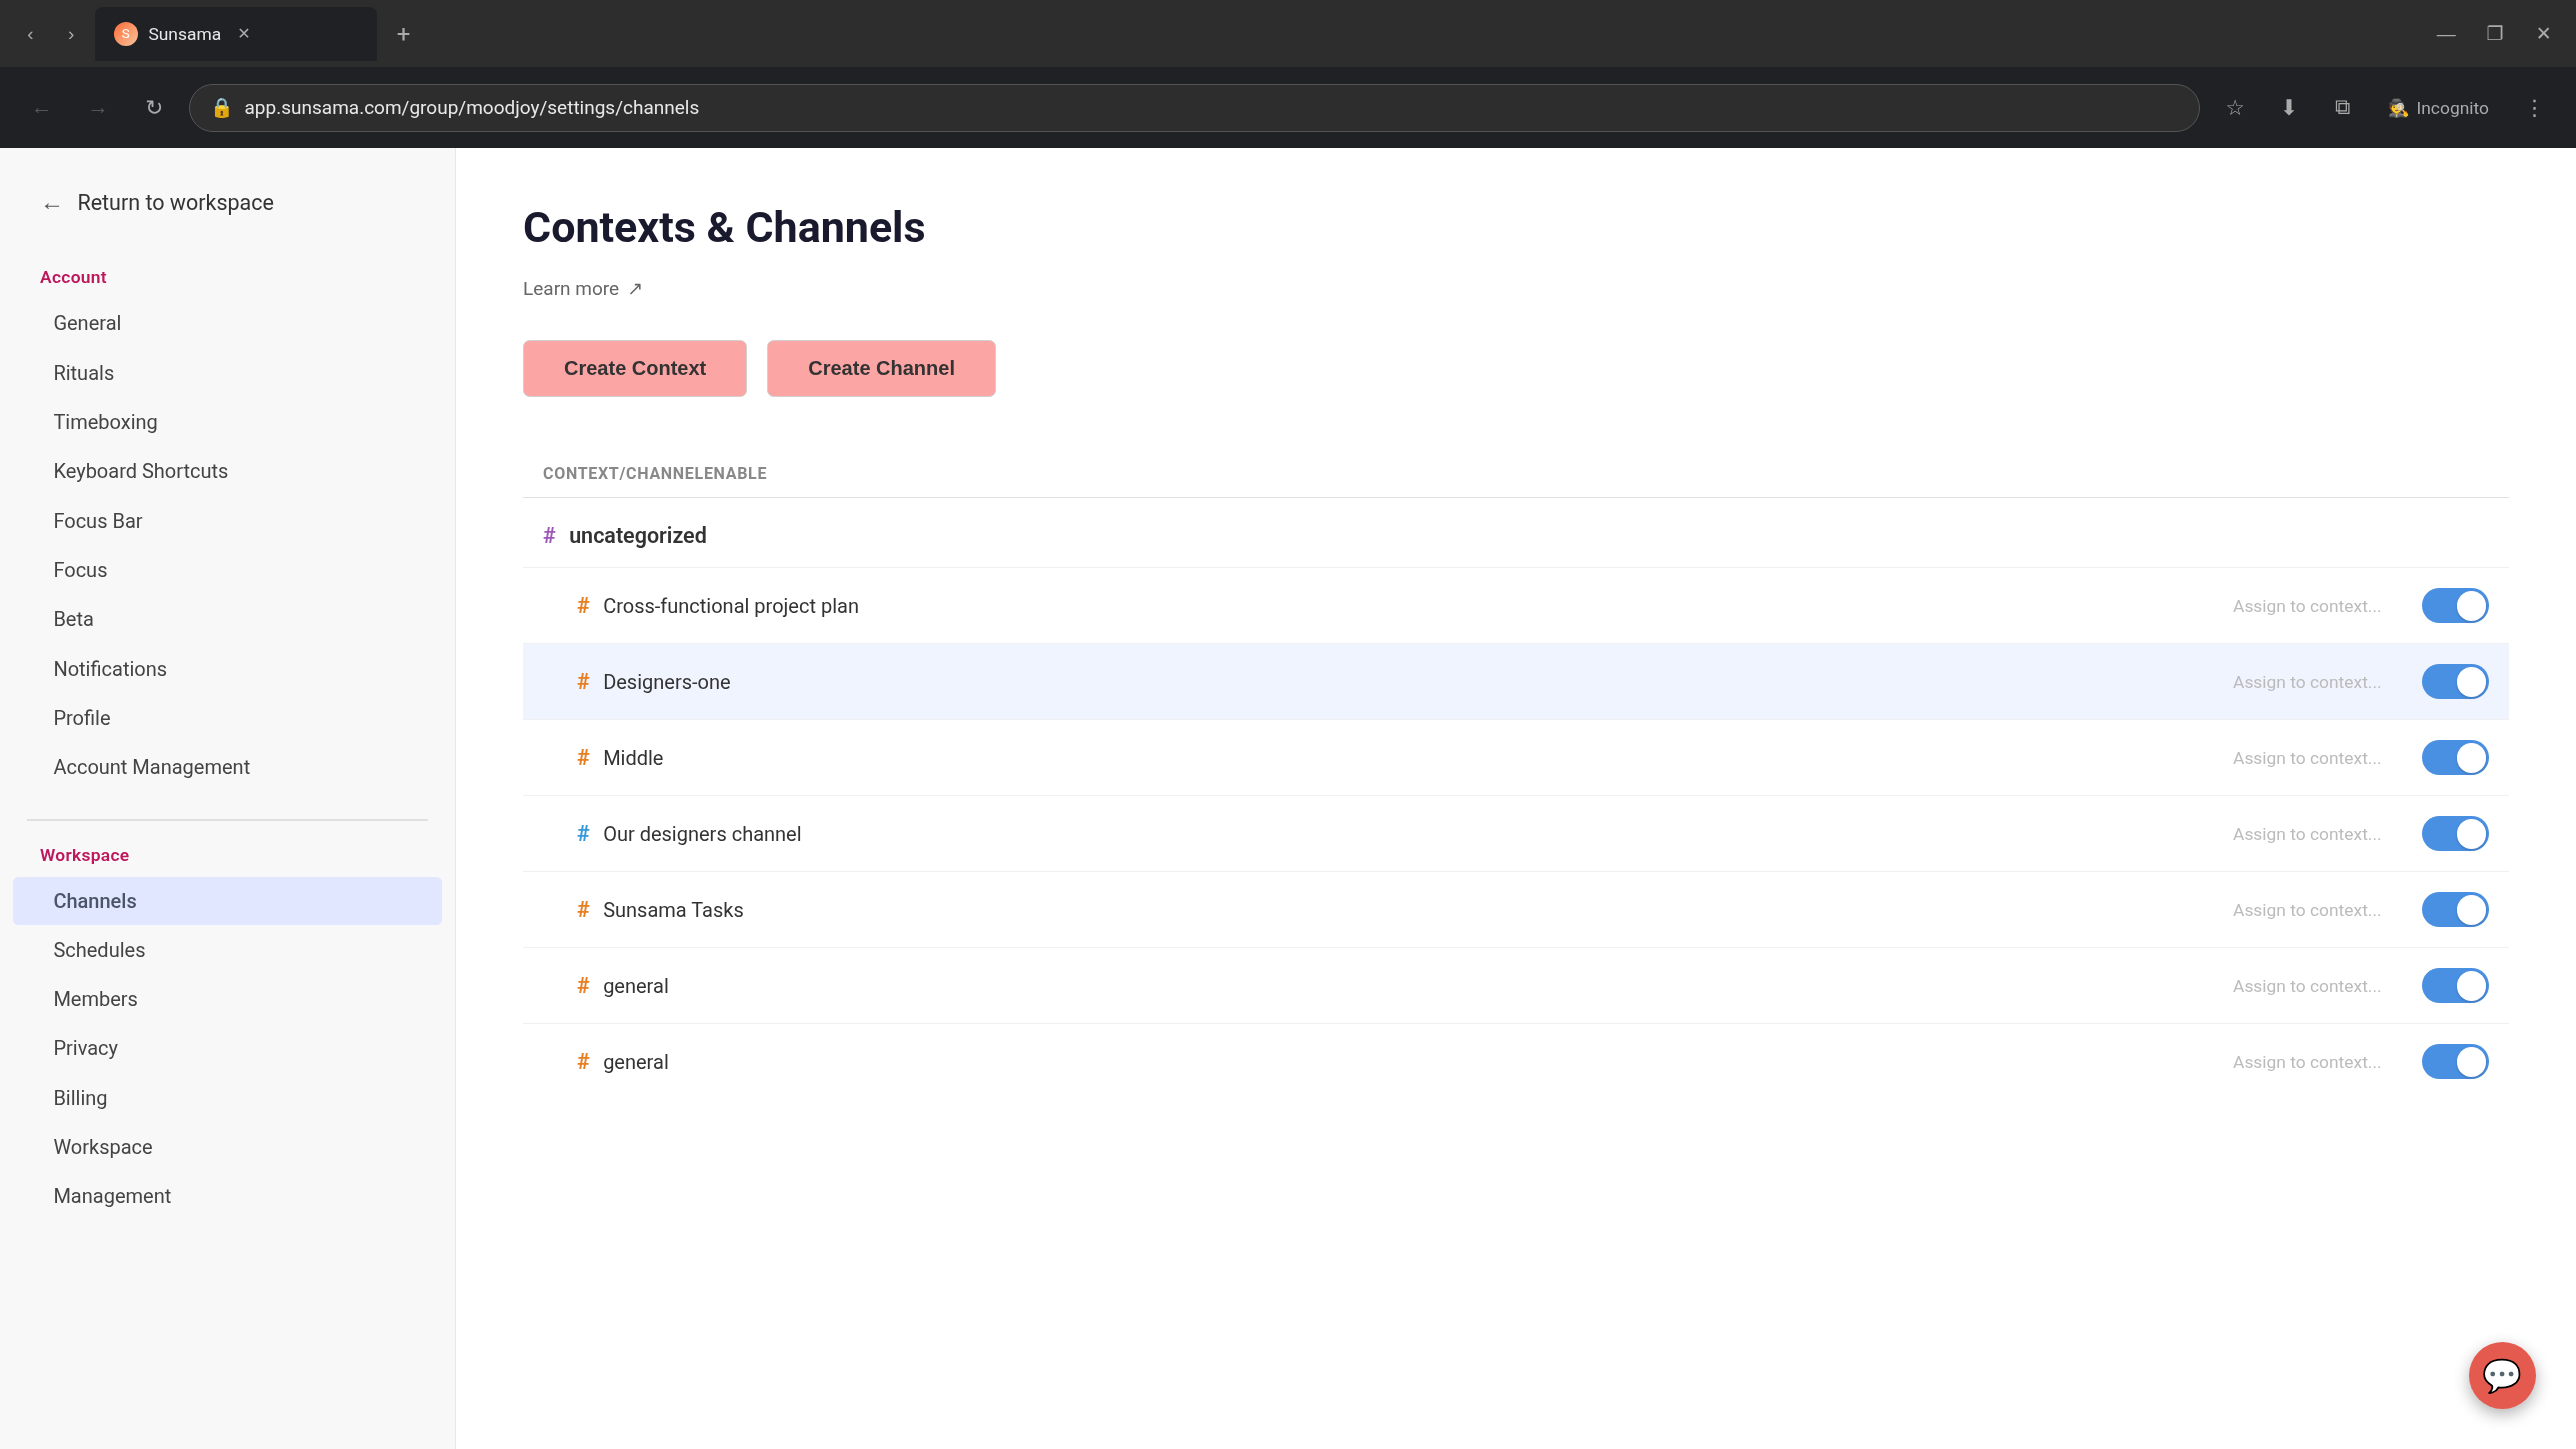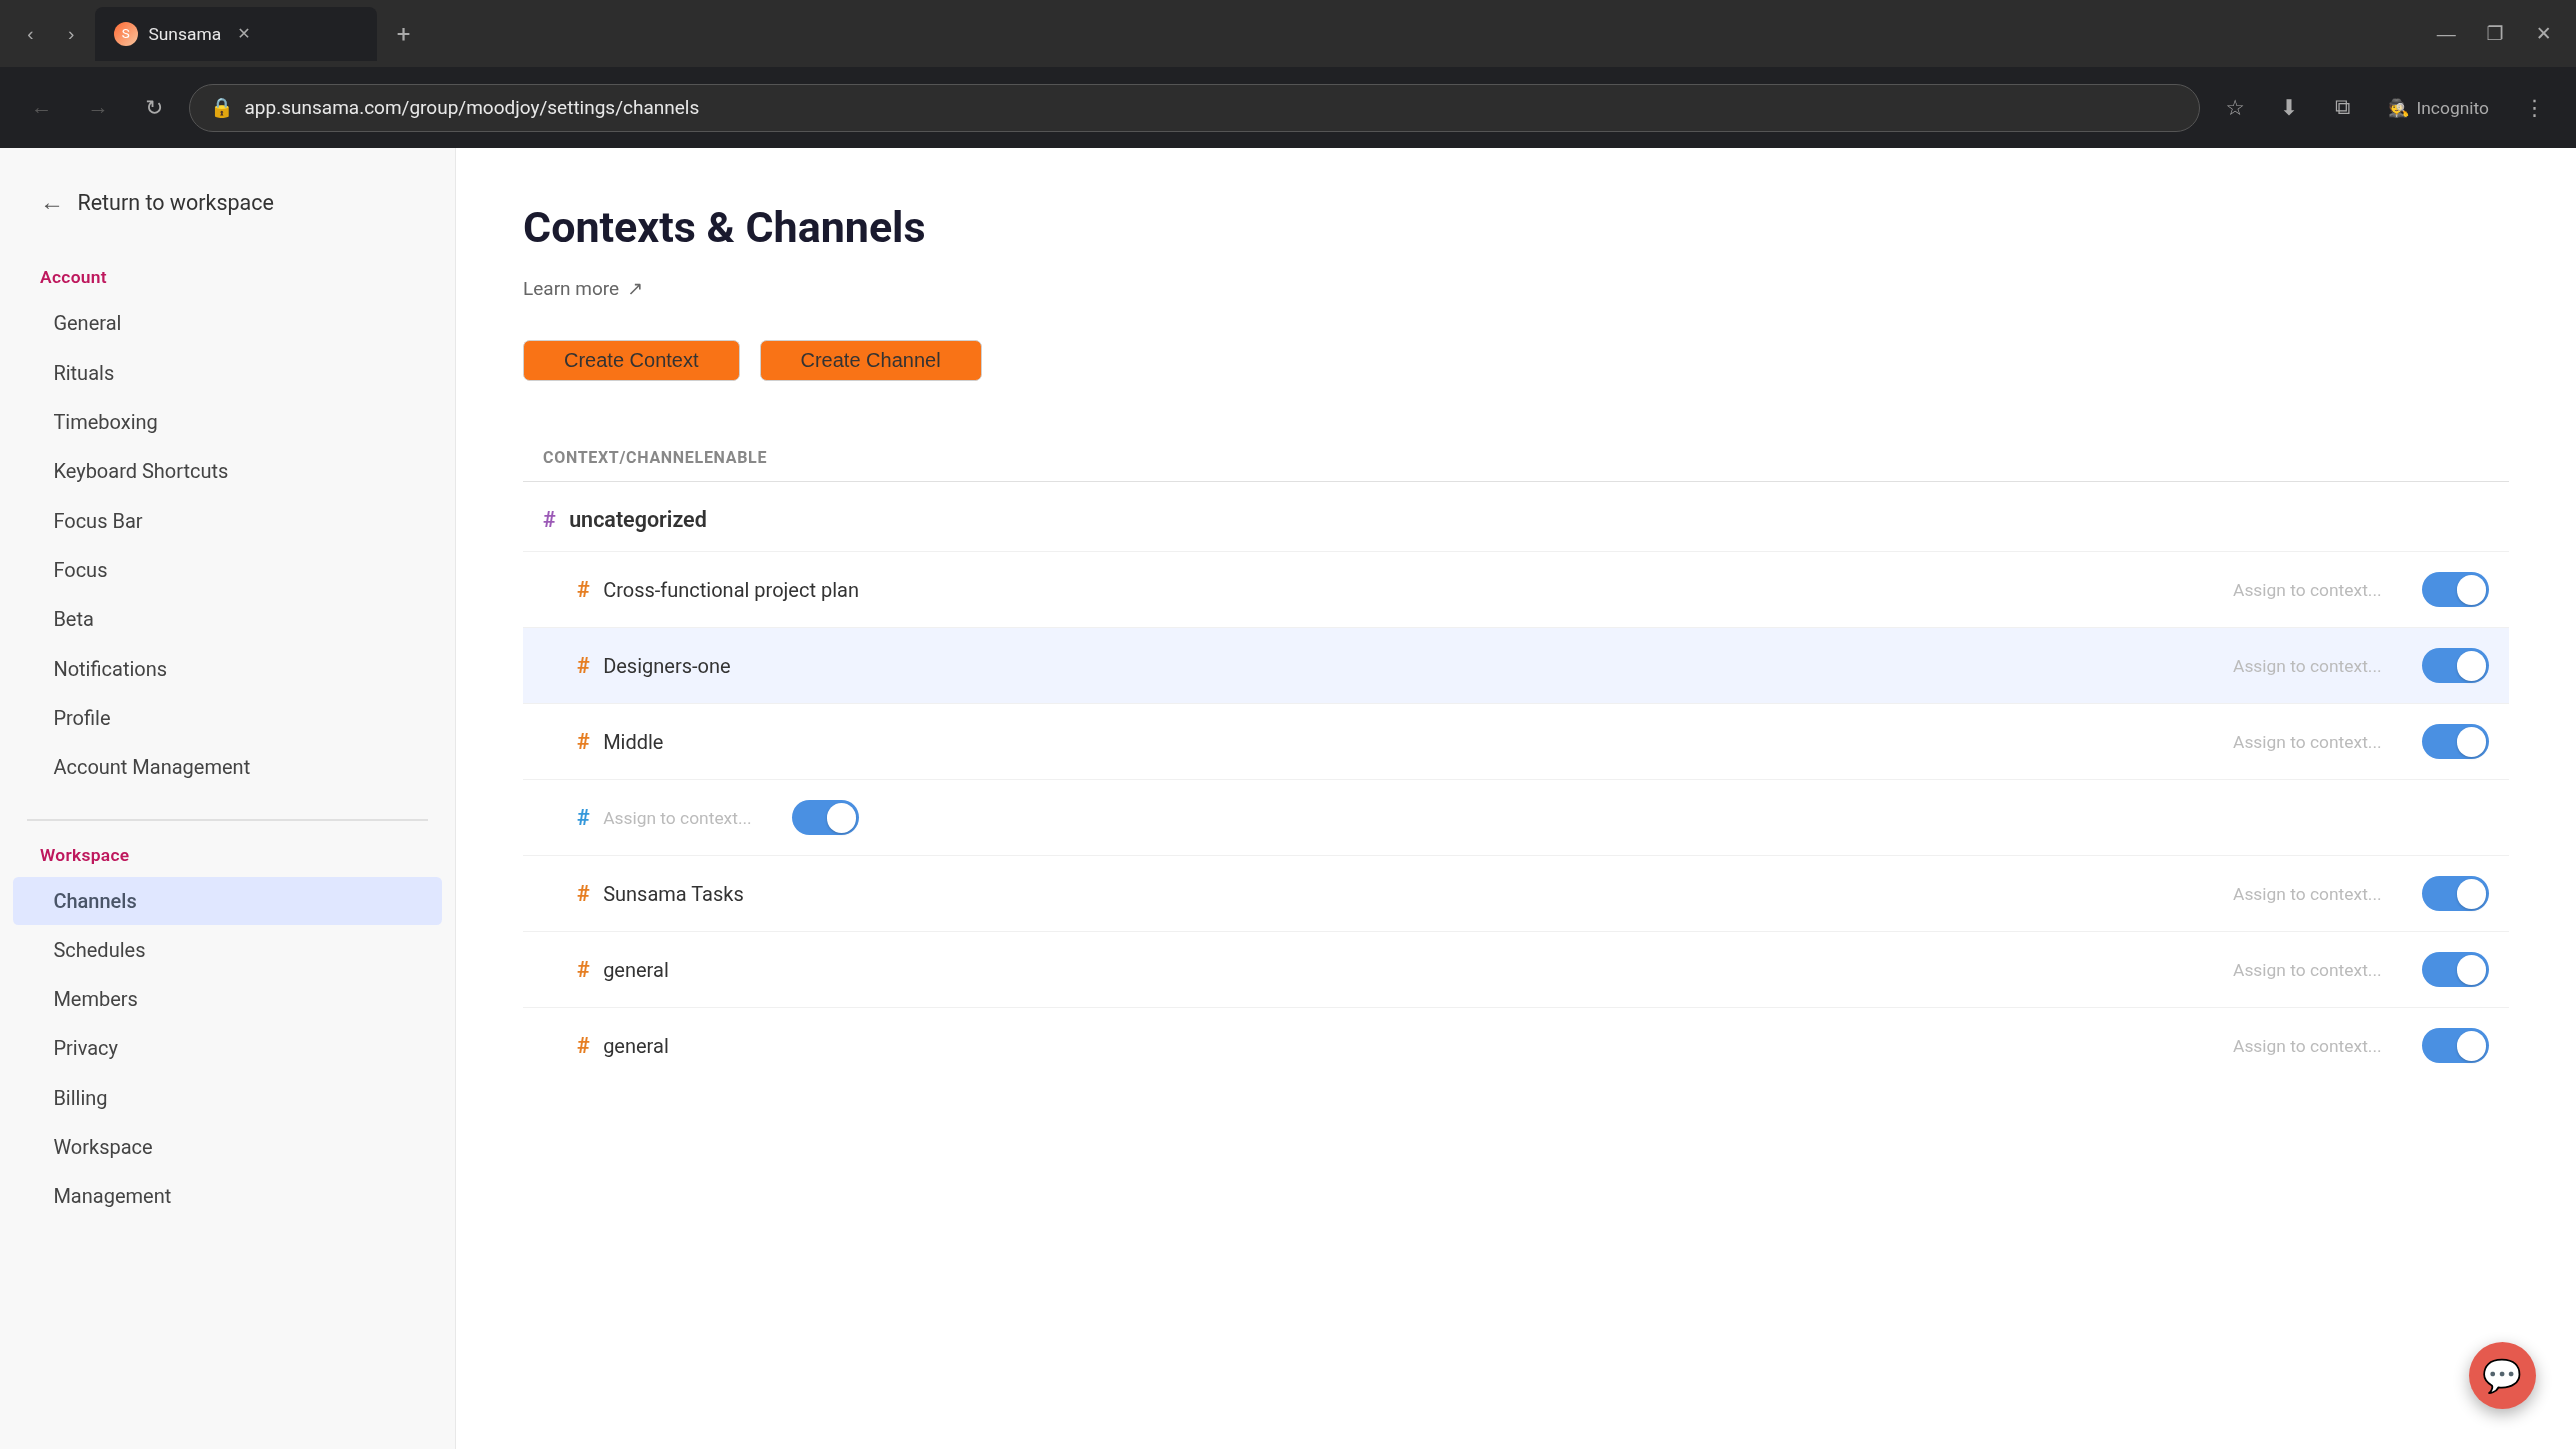--- a/index.html
+++ b/index.html
@@ -246,28 +246,28 @@
       font-size: 19px;
       margin-bottom: 40px;
       cursor: pointer;
     }
     .action-buttons {
       display: flex;
       gap: 20px;
       margin-bottom: 54px;
     }
     .btn-outline {
-      padding: 8px 40px;
+      padding: 16px 40px;
       border: 1.3px solid #d0d0d0;
-      background: #f97316;
+      background: #fca5a5;
       border-radius: 6.7px;
       font-size: 20px;
       color: #333;
       cursor: pointer;
-      font-weight: 400;
+      font-weight: 700;
     }
 
     
     .table-header {
       display: flex;
       padding: 13.4px 20px;
       border-bottom: 1.3px solid #e0e0e0;
       margin-bottom: 6.7px;
     }
     .col-header {
@@ -517,20 +517,21 @@
         <span class="hash-icon channel">#</span>
         <span class="channel-name">Middle</span>
         <span class="assign-context">Assign to context...</span>
         <div class="toggle">
           <div class="toggle-knob"></div>
         </div>
       </div>
 
       <div class="channel-row">
         <span class="hash-icon channel2">#</span>
+        <span class="channel-name">Our designers channel</span>
         <span class="assign-context">Assign to context...</span>
         <div class="toggle">
           <div class="toggle-knob"></div>
         </div>
       </div>
 
       <div class="channel-row">
         <span class="hash-icon channel">#</span>
         <span class="channel-name">Sunsama Tasks</span>
         <span class="assign-context">Assign to context...</span>

